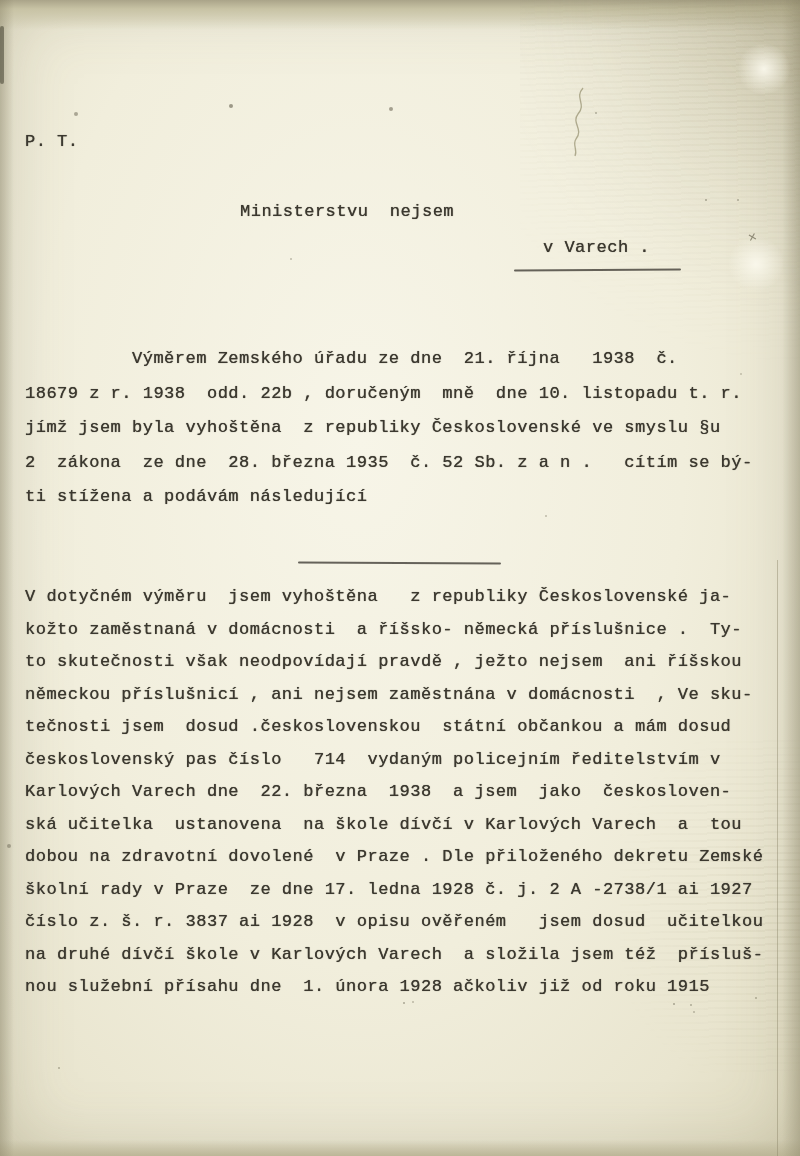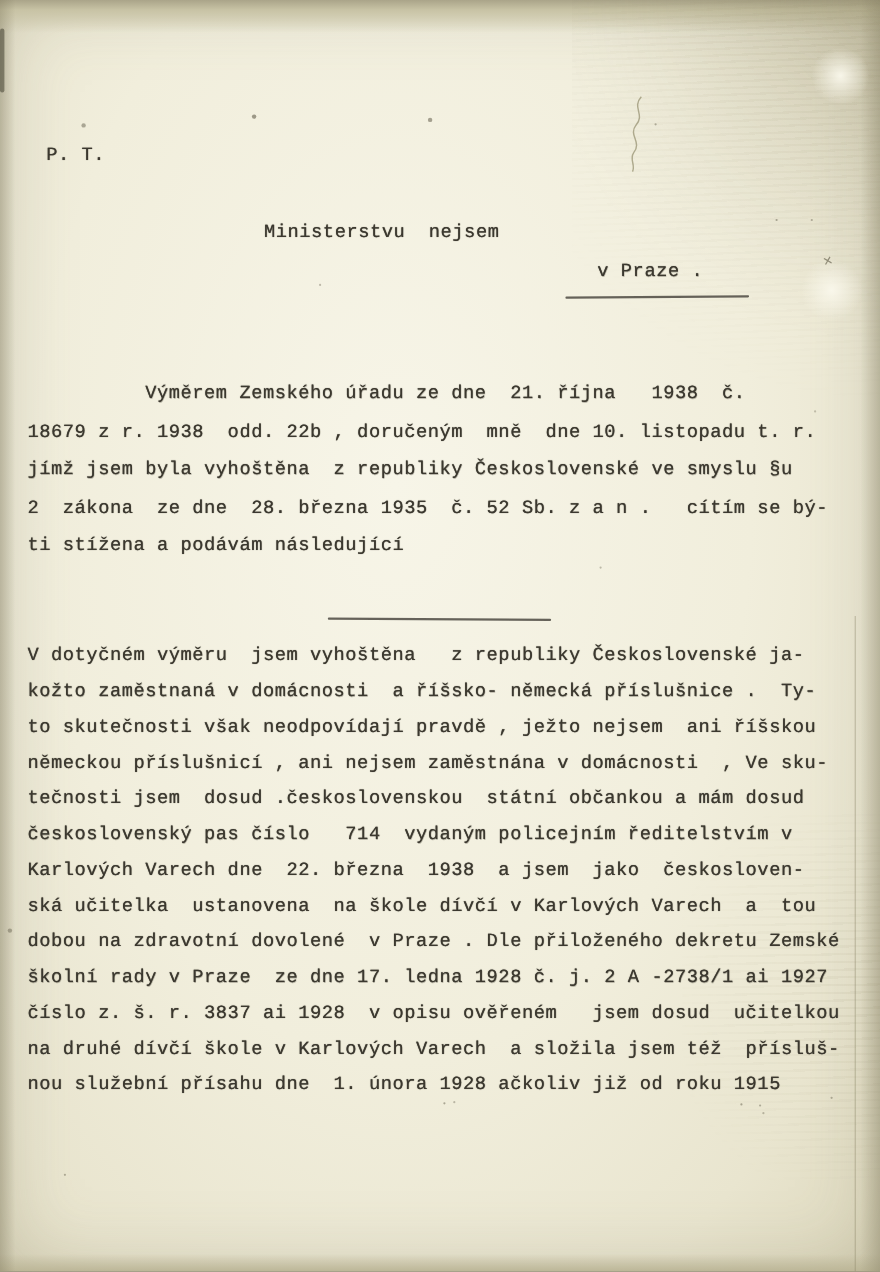--- a/index.html
+++ b/index.html
@@ -91,21 +91,21 @@
   }
   
   .tw {
     position: absolute; white-space: pre;
     font-size: 17px; letter-spacing: .5px; line-height: 32.5px;
     color: #3b382f;
     text-shadow: 0 0 .8px rgba(58,54,44,.85), .4px .4px 0 rgba(58,54,44,.25);
     font-variant-ligatures: none;
   }
   .tline { white-space: pre; }
-  #salutation   { left: 42px;  top: 126px; }
+  #salutation   { left: 25px;  top: 126px; }
   #addressee-1  { left: 240px; top: 196px; }
   #addressee-2  { left: 543px; top: 232px; }
   #para-1       { left: 25px;  top: 342px; line-height: 34.5px; }
   #heading      { left: 302px; top: 526px; font-size: 18px; }
   #body-text    { left: 25px;  top: 581px; }
   .rule {
     position: absolute; height: 2px; background: #45423a; opacity: .82;
     border-radius: 1px;
   }
   .rule-praze   { left: 514px; top: 269px; width: 167px; transform: rotate(-.4deg); }
@@ -129,21 +129,21 @@
   <div class="mark-x">✕</div>
   <div class="speckles"></div>
 
   <svg class="crease" width="40" height="72" viewBox="0 0 40 72">
     <path d="M23,2 C14,12 27,18 18,28 C11,37 24,43 16,53 C12,59 18,64 15,70" fill="none" stroke="#9d9879" stroke-width="1.3" opacity="0.8"></path>
   </svg>
 
   <div class="tw" id="salutation">P. T.</div>
 
   <div class="tw" id="addressee-1">Ministerstvu  nejsem</div>
-  <div class="tw" id="addressee-2">v Praze .</div>
+  <div class="tw" id="addressee-2">v Varech .</div>
   <div class="rule rule-praze"></div>
 
   <div class="tw" id="para-1"><div class="tline">          Výměrem Zemského úřadu ze dne  21. října   1938  č.</div><div class="tline">18679 z r. 1938  odd. 22b , doručeným  mně  dne 10. listopadu t. r.</div><div class="tline">jímž jsem byla vyhoštěna  z republiky Československé ve smyslu §u</div><div class="tline">2  zákona  ze dne  28. března 1935  č. 52 Sb. z a n .   cítím se bý-</div><div class="tline">ti stížena a podávám následující</div></div>
 
   <div class="rule rule-heading"></div>
 
   <div class="tw" id="body-text"><div class="tline">V dotyčném výměru  jsem vyhoštěna   z republiky Československé ja-</div><div class="tline">kožto zaměstnaná v domácnosti  a říšsko- německá příslušnice .  Ty-</div><div class="tline">to skutečnosti však neodpovídají pravdě , ježto nejsem  ani říšskou</div><div class="tline">německou příslušnicí , ani nejsem zaměstnána v domácnosti  , Ve sku-</div><div class="tline">tečnosti jsem  dosud .československou  státní občankou a mám dosud</div><div class="tline">československý pas číslo   714  vydaným policejním ředitelstvím v</div><div class="tline">Karlových Varech dne  22. března  1938  a jsem  jako  českosloven-</div><div class="tline">ská učitelka  ustanovena  na škole dívčí v Karlových Varech  a  tou</div><div class="tline">dobou na zdravotní dovolené  v Praze . Dle přiloženého dekretu Zemské</div><div class="tline">školní rady v Praze  ze dne 17. ledna 1928 č. j. 2 A -2738/1 ai 1927</div><div class="tline">číslo z. š. r. 3837 ai 1928  v opisu ověřeném   jsem dosud  učitelkou</div><div class="tline">na druhé dívčí škole v Karlových Varech  a složila jsem též  přísluš-</div><div class="tline">nou služební přísahu dne  1. února 1928 ačkoliv již od roku 1915</div></div>
 
 </div>
 

